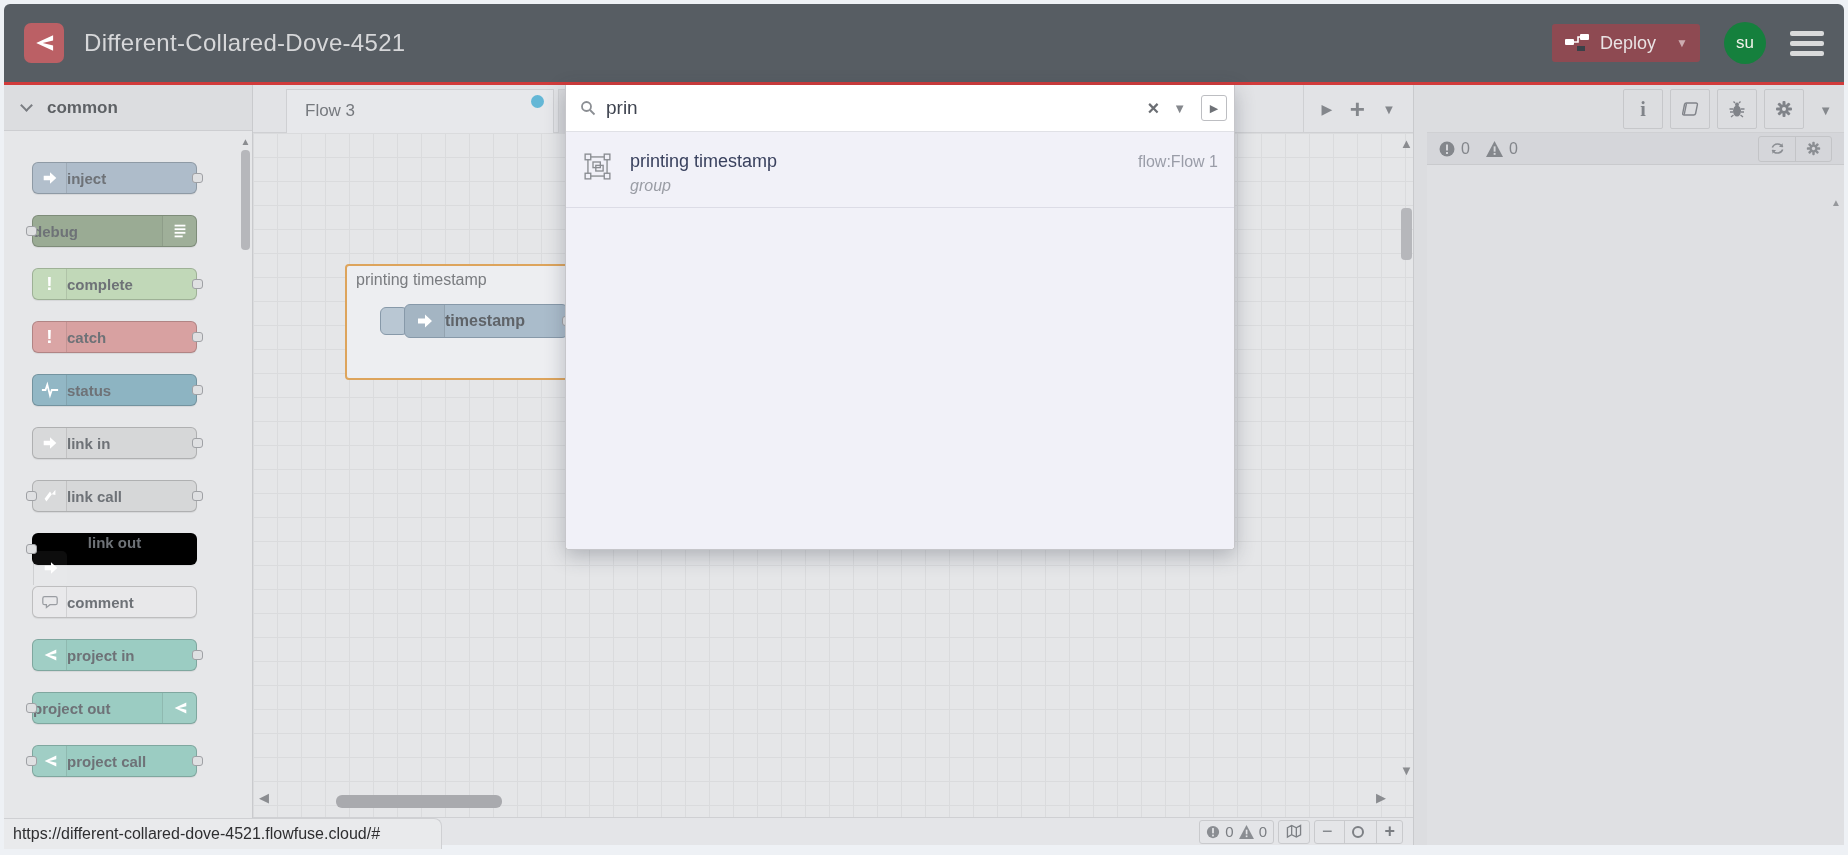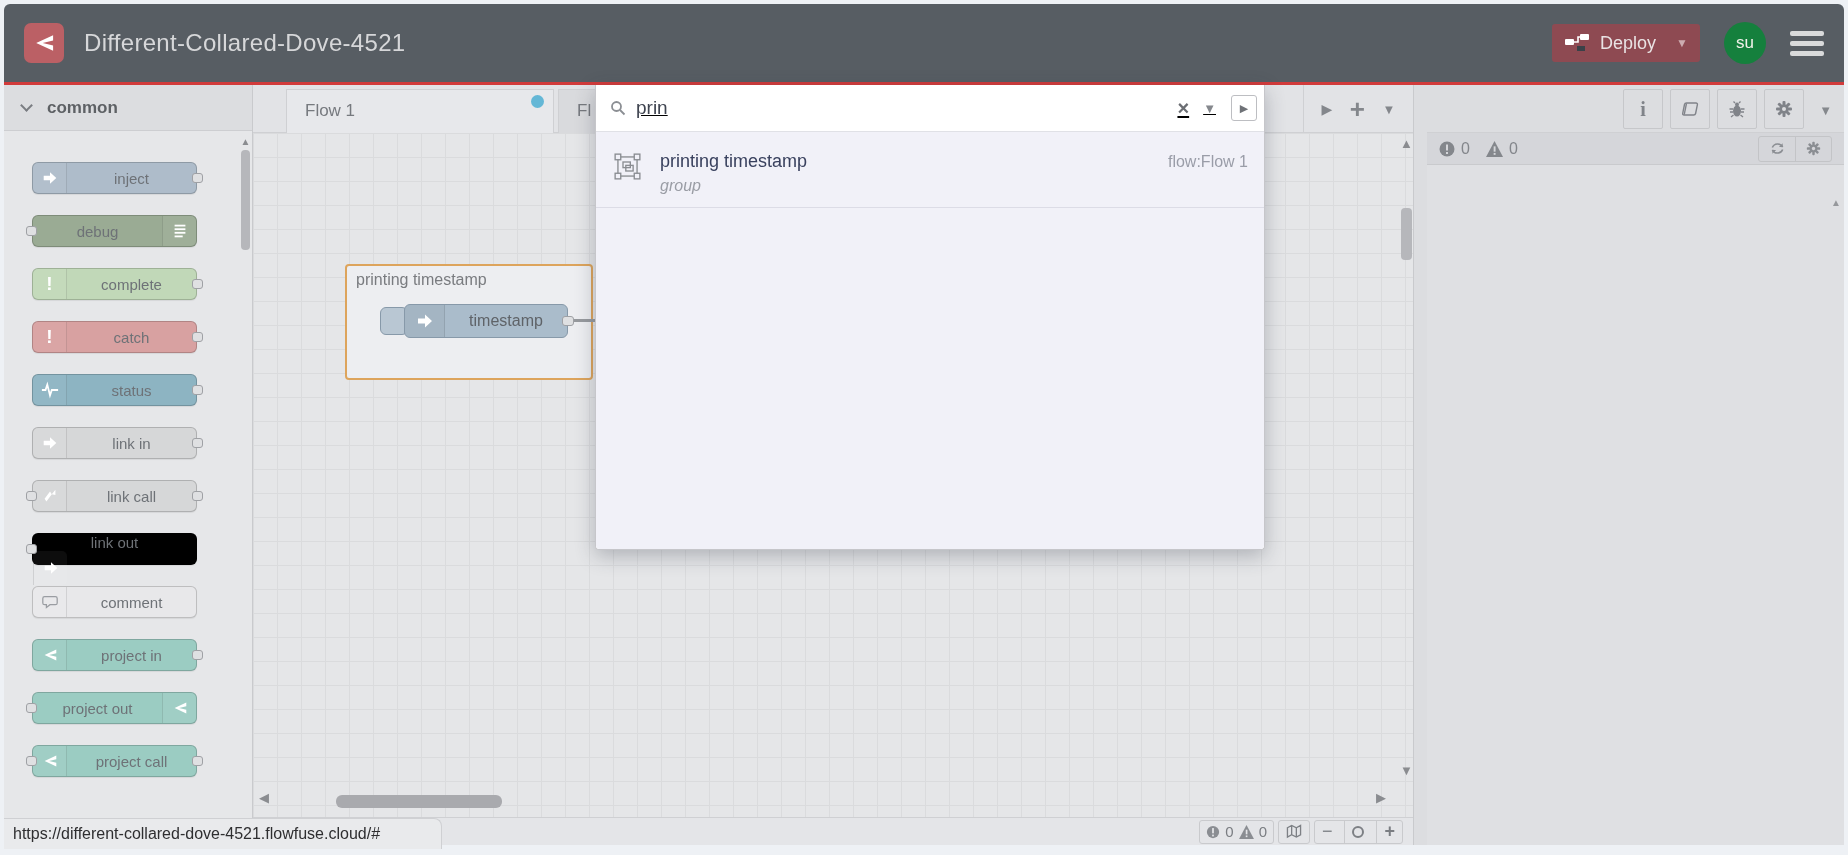--- a/index.html
+++ b/index.html
@@ -30,21 +30,21 @@
   .category { height:46px; background:#dcdde0; border-bottom:1px solid #cdced1; display:flex; align-items:center;
               gap:16px; padding:0 18px; font-weight:bold; color:#5e6165; font-size:17px; }
   .chev { width:9px; height:9px; border-left:2px solid #7a7d82; border-bottom:2px solid #7a7d82;
           transform:rotate(-45deg); margin-top:-4px; }
   .pnodes { padding-top:31px; }
   .pnode { position:relative; width:165px; height:32px; margin:0 0 21px 28px; border:1px solid rgba(0,0,0,0.18);
            border-radius:6px; display:flex; align-items:center; box-shadow:0 1px 1px rgba(0,0,0,0.07); cursor:grab; }
   .nicon { width:34px; align-self:stretch; display:flex; align-items:center; justify-content:center; flex:0 0 34px; }
   .nicon.il { border-right:1px solid rgba(0,0,0,0.10); background:rgba(255,255,255,0.05); border-radius:5px 0 0 5px; }
   .nicon.ir { border-left:1px solid rgba(0,0,0,0.10); background:rgba(255,255,255,0.05); border-radius:0 5px 5px 0; }
-  .nlabel { flex:1; text-align:center; font-size:15px; color:#6e7277; }
+  .nlabel { flex:1; text-align:left; font-size:15px; color:#6e7277;font-weight:bold; }
   .port { position:absolute; width:11px; height:10px; background:#dfe0e2; border:1px solid #9fa1a5; border-radius:3px; top:10px; }
   .port-r { right:-7px; } .port-l { left:-7px; }
   .excl { color:#fff; font-weight:bold; font-size:19px; }
   .pscroll { position:absolute; right:0; top:49px; bottom:0; width:13px; }
   .pscroll .thumb { position:absolute; left:2px; right:2px; top:16px; height:100px; background:#b6b7bb; border-radius:4px; }
   .sarrow { position:absolute; left:0; width:13px; text-align:center; font-size:10px; color:#8a8c90; }
 
   
   .canvas { position:absolute; left:253px; top:85px; width:1160px; bottom:10px; background:#e2e3e6; }
   .tabbar { position:absolute; left:0; right:0; top:0; height:48px; background:#e2e3e6; border-bottom:1px solid #cfd0d3; }
@@ -93,23 +93,23 @@
   .stab-caret { position:absolute; right:12px; top:18px; color:#85888d; font-size:13px; cursor:pointer; }
   .scounts { position:absolute; left:0; right:0; top:48px; height:32px; background:#d5d6da; border-bottom:1px solid #c9cacd;
              display:flex; align-items:center; padding:0 12px; gap:6px; color:#83868b; font-size:16px; }
   .cnt { margin-right:10px; }
   .sgroup { margin-left:auto; display:flex; border:1px solid #c3c4c7; border-radius:3px; height:26px; }
   .sgcell { width:36px; display:flex; align-items:center; justify-content:center; color:#8b8e93; cursor:pointer; }
   .sgcell + .sgcell { border-left:1px solid #c3c4c7; }
   .scontent { position:absolute; left:0; right:0; top:80px; bottom:0; background:#dfe0e3; }
 
   
-  .sdialog { position:absolute; left:595px; top:85px; width:670px; height:465px; background:#fff;
+  .sdialog { position:absolute; left:565px; top:85px; width:670px; height:465px; background:#fff;
              border:1px solid #c6c6ca; border-top:none; border-radius:0 0 4px 4px;
-             box-shadow:0 6px 20px rgba(50,55,70,0.30); z-index:20;text-decoration:underline; }
+             box-shadow:0 6px 20px rgba(50,55,70,0.30); z-index:20; }
   .srow { height:47px; border-bottom:1px solid #e0e1e6; display:flex; align-items:center; padding:0 14px; gap:10px; }
   .srow input { flex:1; border:none; outline:none; font-size:19px; color:#3f4450; font-family:inherit; background:transparent; }
   .sclear { color:#6b6e73; font-size:20px; font-weight:bold; cursor:pointer; margin-right:4px; }
   .scaret { color:#85888d; font-size:13px; cursor:pointer; margin-right:34px; }
   .snext { position:absolute; right:7px; top:10px; width:26px; height:26px; background:#fff; border:1px solid #bdbec2;
            border-radius:3px; color:#6f7277; font-size:11px; display:flex; align-items:center; justify-content:center;
            cursor:pointer; z-index:22; }
   .sresults { position:absolute; left:0; right:0; top:47px; bottom:0; background:#f1f1f8; border-radius:0 0 4px 4px; padding-top:9px; overflow:hidden; }
   .sitem { height:67px; border-bottom:1px solid #dcdce6; position:relative; padding:10px 16px 0 64px; cursor:pointer; }
   .sitem-icon { position:absolute; left:18px; top:12px; }
@@ -286,21 +286,21 @@
   <div class="pscroll">
     <span class="sarrow" style="top:2px">▲</span>
     <div class="thumb"></div>
     <span class="sarrow" style="bottom:4px">▼</span>
   </div>
 </div>
 
 <div class="canvas">
   <div class="tabbar">
     <div class="tab active">
-      <span>Flow 1</span>
+      <span>Flow 3</span>
       <span class="mod-dot"></span>
     </div>
     <div class="tab partial">
       <span>Fl</span>
     </div>
     <div class="tabctl">
       <span style="font-size:14px">▶</span>
       <span style="font-size:26px;font-weight:bold">+</span>
       <span style="font-size:13px">▼</span>
     </div>

